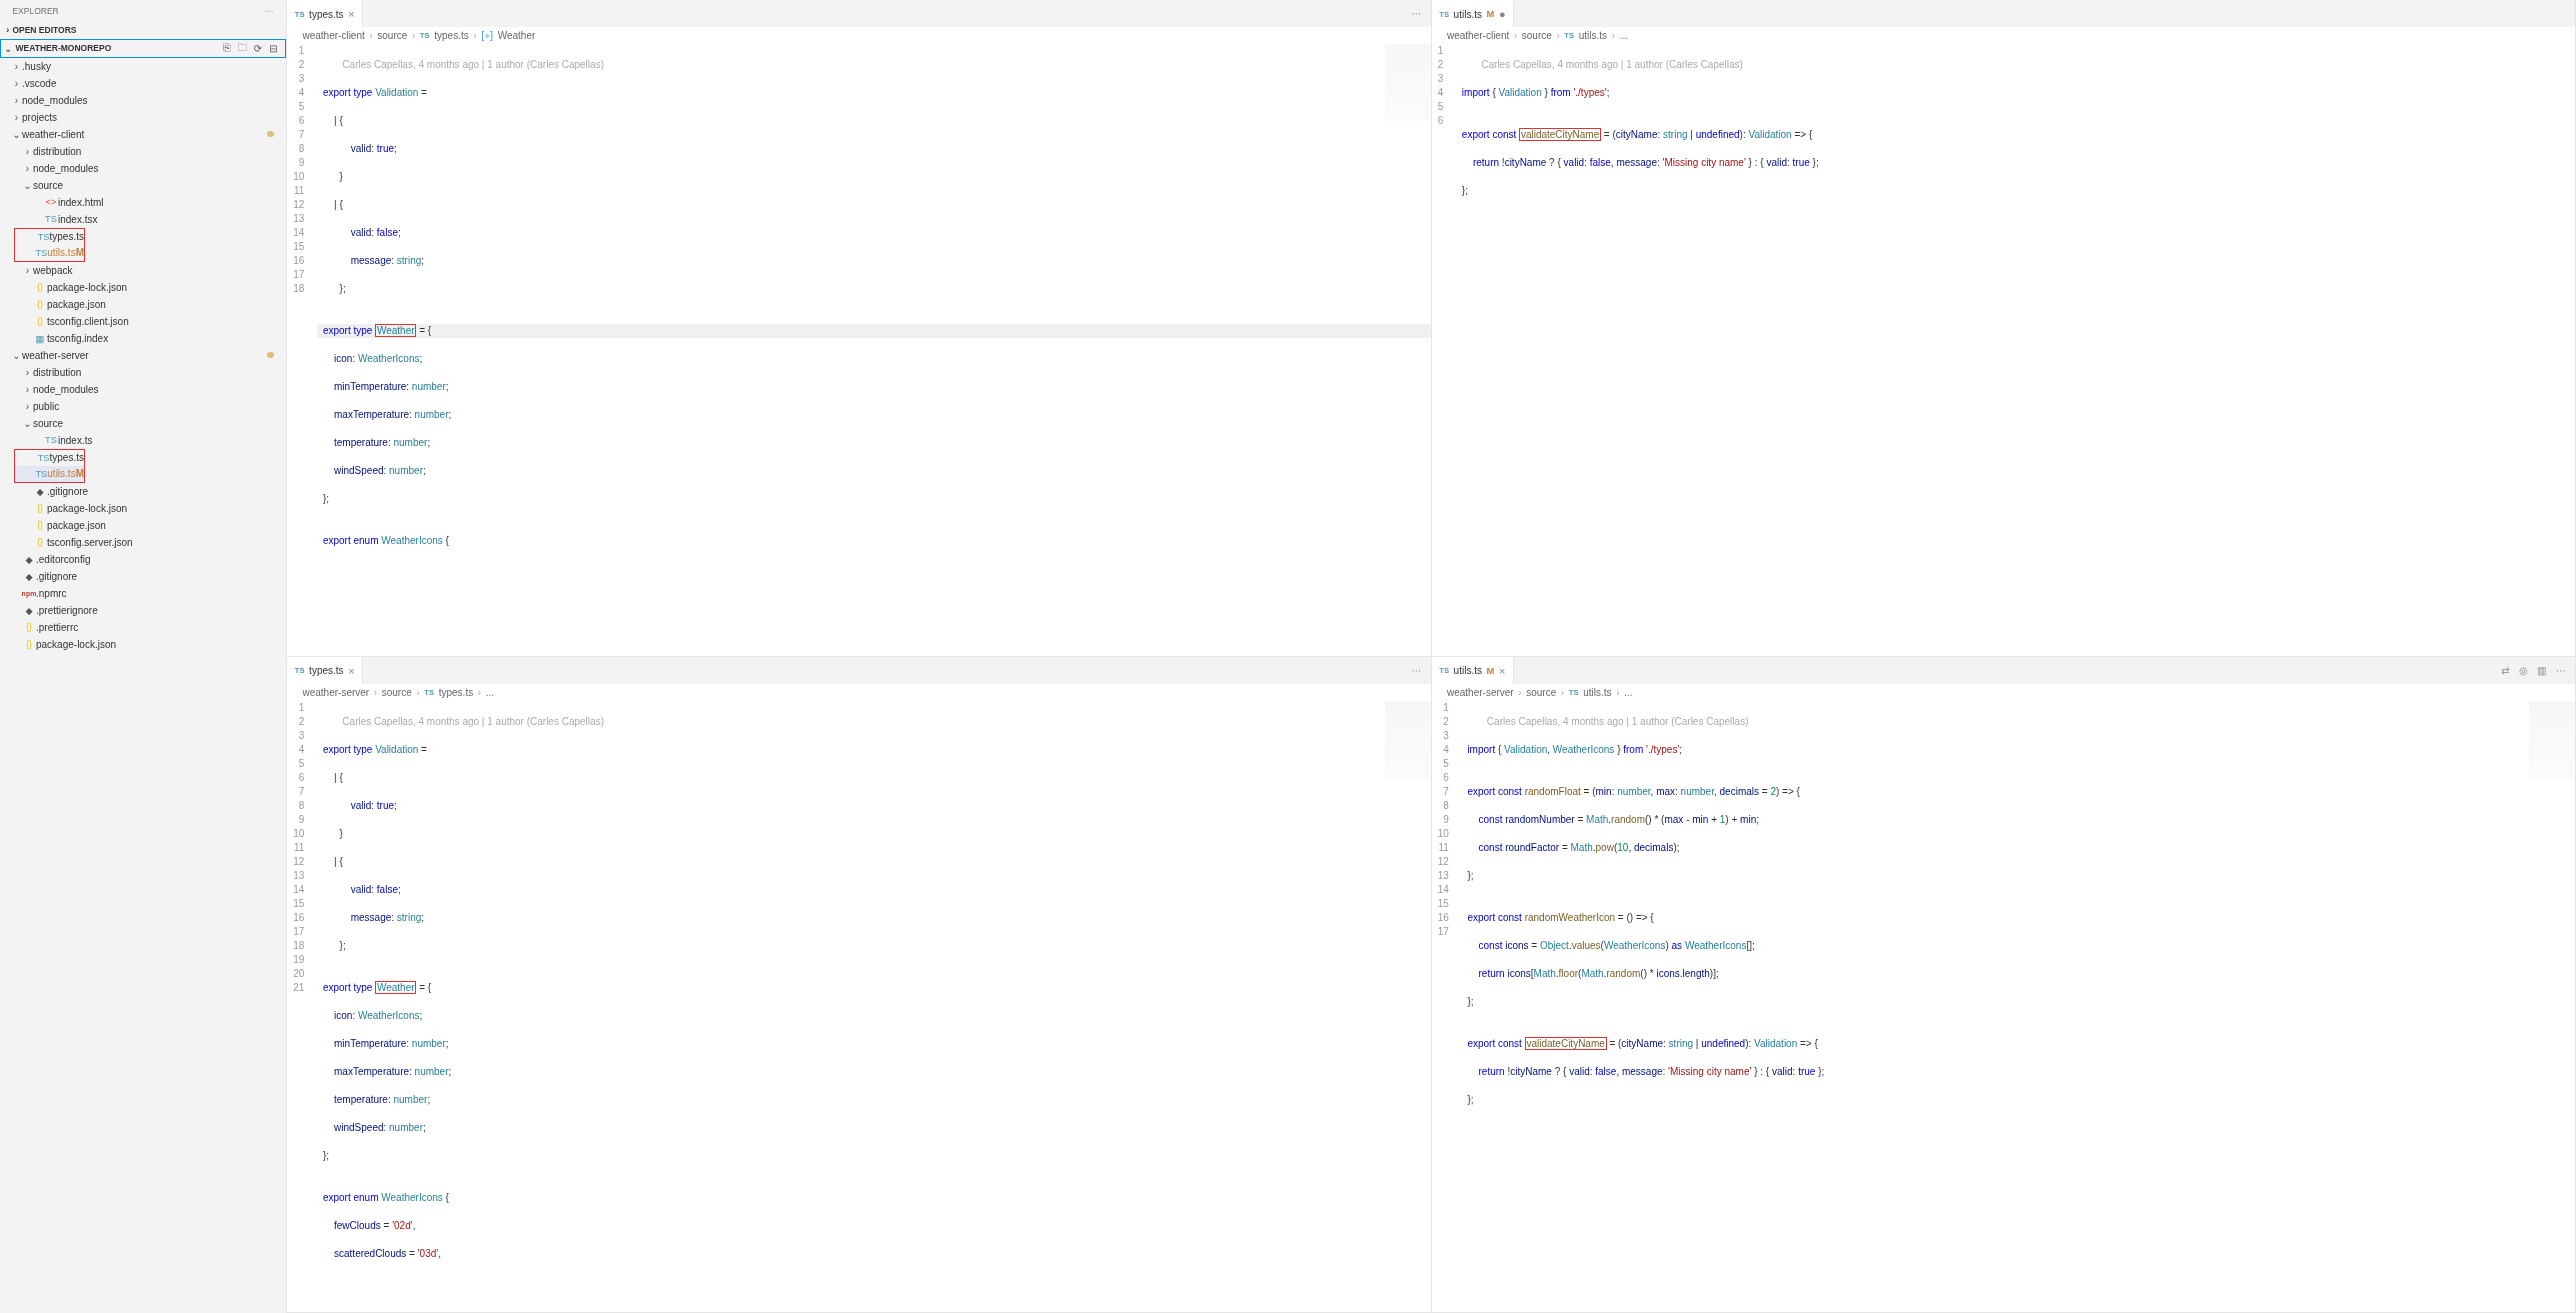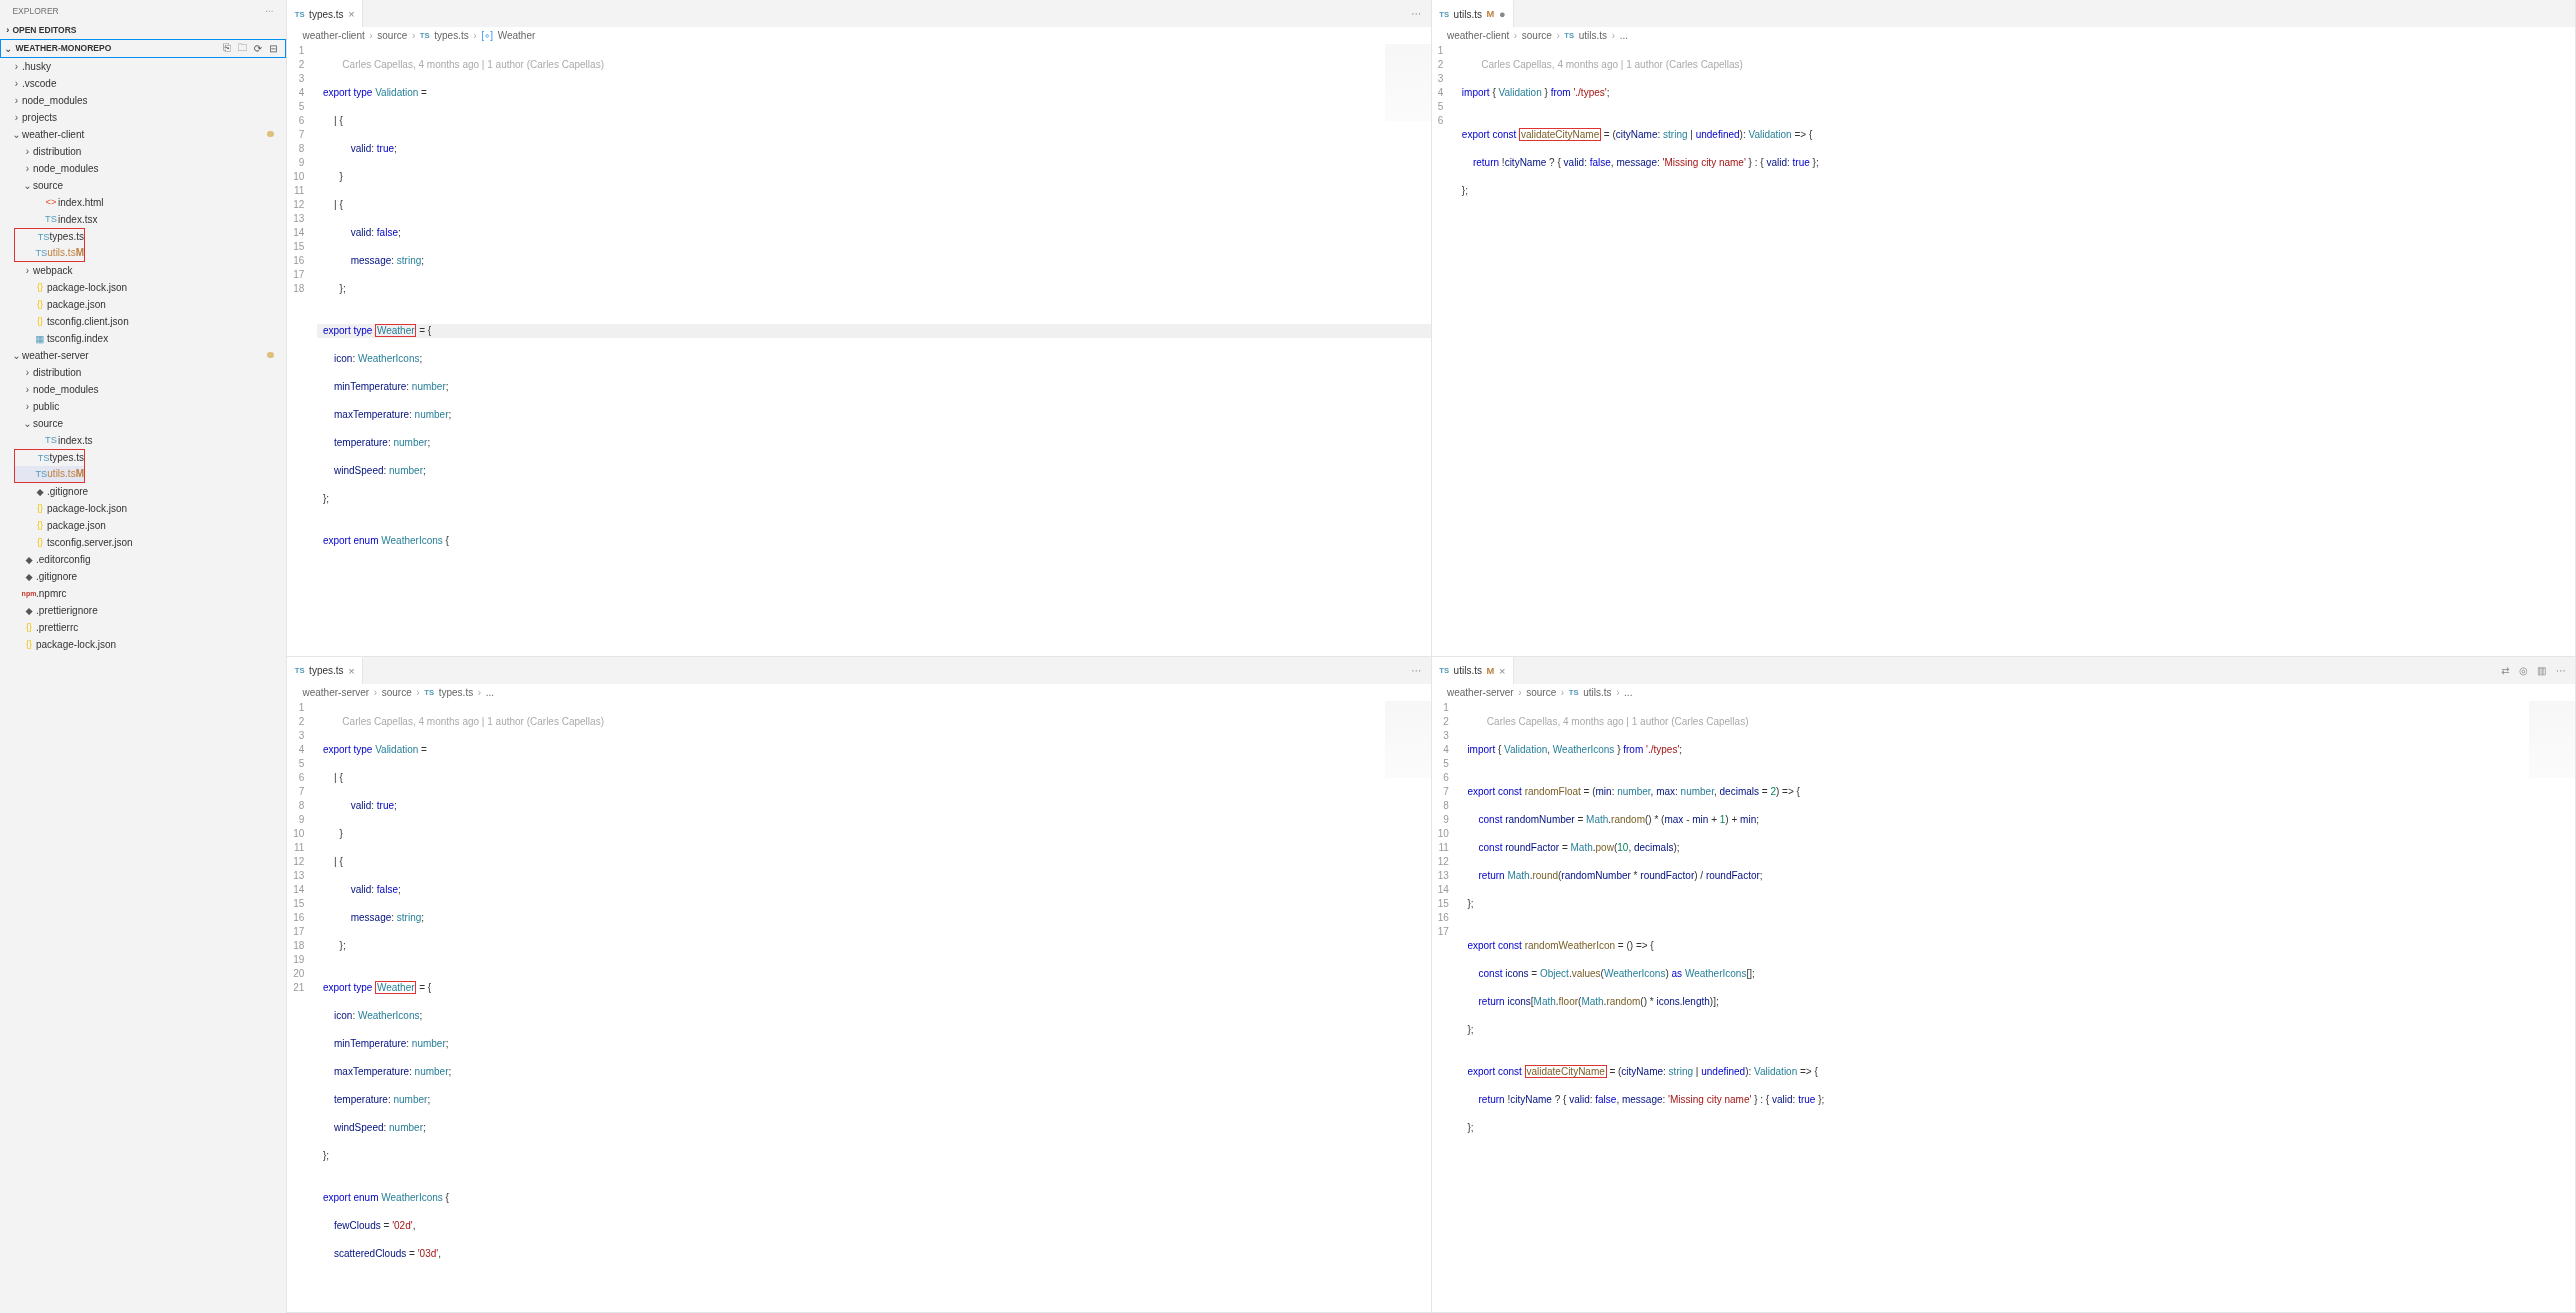--- a/index.html
+++ b/index.html
@@ -481,21 +481,20 @@
           <div>16</div>
           <div>17</div>
         </div>
       <div class="code">
 <div class="code-line">       <span class="blame">Carles Capellas, 4 months ago | 1 author (Carles Capellas)</span></div>
 <div class="code-line"><span class="kw">import</span> { <span class="typ">Validation</span>, <span class="typ">WeatherIcons</span> } <span class="kw">from</span> <span class="str">'./types'</span>;</div>
 <div class="code-line"></div>
 <div class="code-line"><span class="kw">export</span> <span class="kw">const</span> <span class="fn">randomFloat</span> = (<span class="prop">min</span>: <span class="typ">number</span>, <span class="prop">max</span>: <span class="typ">number</span>, <span class="prop">decimals</span> = <span class="num">2</span>) =&gt; {</div>
 <div class="code-line">    <span class="kw">const</span> <span class="prop">randomNumber</span> = <span class="typ">Math</span>.<span class="fn">random</span>() * (<span class="prop">max</span> - <span class="prop">min</span> + <span class="num">1</span>) + <span class="prop">min</span>;</div>
 <div class="code-line">    <span class="kw">const</span> <span class="prop">roundFactor</span> = <span class="typ">Math</span>.<span class="fn">pow</span>(<span class="num">10</span>, <span class="prop">decimals</span>);</div>
-<div class="code-line">    <span class="kw">return</span> <span class="typ">Math</span>.<span class="fn">round</span>(<span class="prop">randomNumber</span> * <span class="prop">roundFactor</span>) / <span class="prop">roundFactor</span>;</div>
 <div class="code-line">};</div>
 <div class="code-line"></div>
 <div class="code-line"><span class="kw">export</span> <span class="kw">const</span> <span class="fn">randomWeatherIcon</span> = () =&gt; {</div>
 <div class="code-line">    <span class="kw">const</span> <span class="prop">icons</span> = <span class="typ">Object</span>.<span class="fn">values</span>(<span class="typ">WeatherIcons</span>) <span class="kw">as</span> <span class="typ">WeatherIcons</span>[];</div>
 <div class="code-line">    <span class="kw">return</span> <span class="prop">icons</span>[<span class="typ">Math</span>.<span class="fn">floor</span>(<span class="typ">Math</span>.<span class="fn">random</span>() * <span class="prop">icons</span>.<span class="prop">length</span>)];</div>
 <div class="code-line">};</div>
 <div class="code-line"></div>
 <div class="code-line"><span class="kw">export</span> <span class="kw">const</span> <span class="hlbox fn">validateCityName</span> = (<span class="prop">cityName</span>: <span class="typ">string</span> | <span class="kw">undefined</span>): <span class="typ">Validation</span> =&gt; {</div>
 <div class="code-line" style="position:relative"><span class="red-tri">▶</span>    <span class="kw">return</span> !<span class="prop">cityName</span> ? { <span class="prop">valid</span>: <span class="kw">false</span>, <span class="prop">message</span>: <span class="str">'Missing city name'</span> } : { <span class="prop">valid</span>: <span class="kw">true</span> };</div>
 <div class="code-line">};</div>

